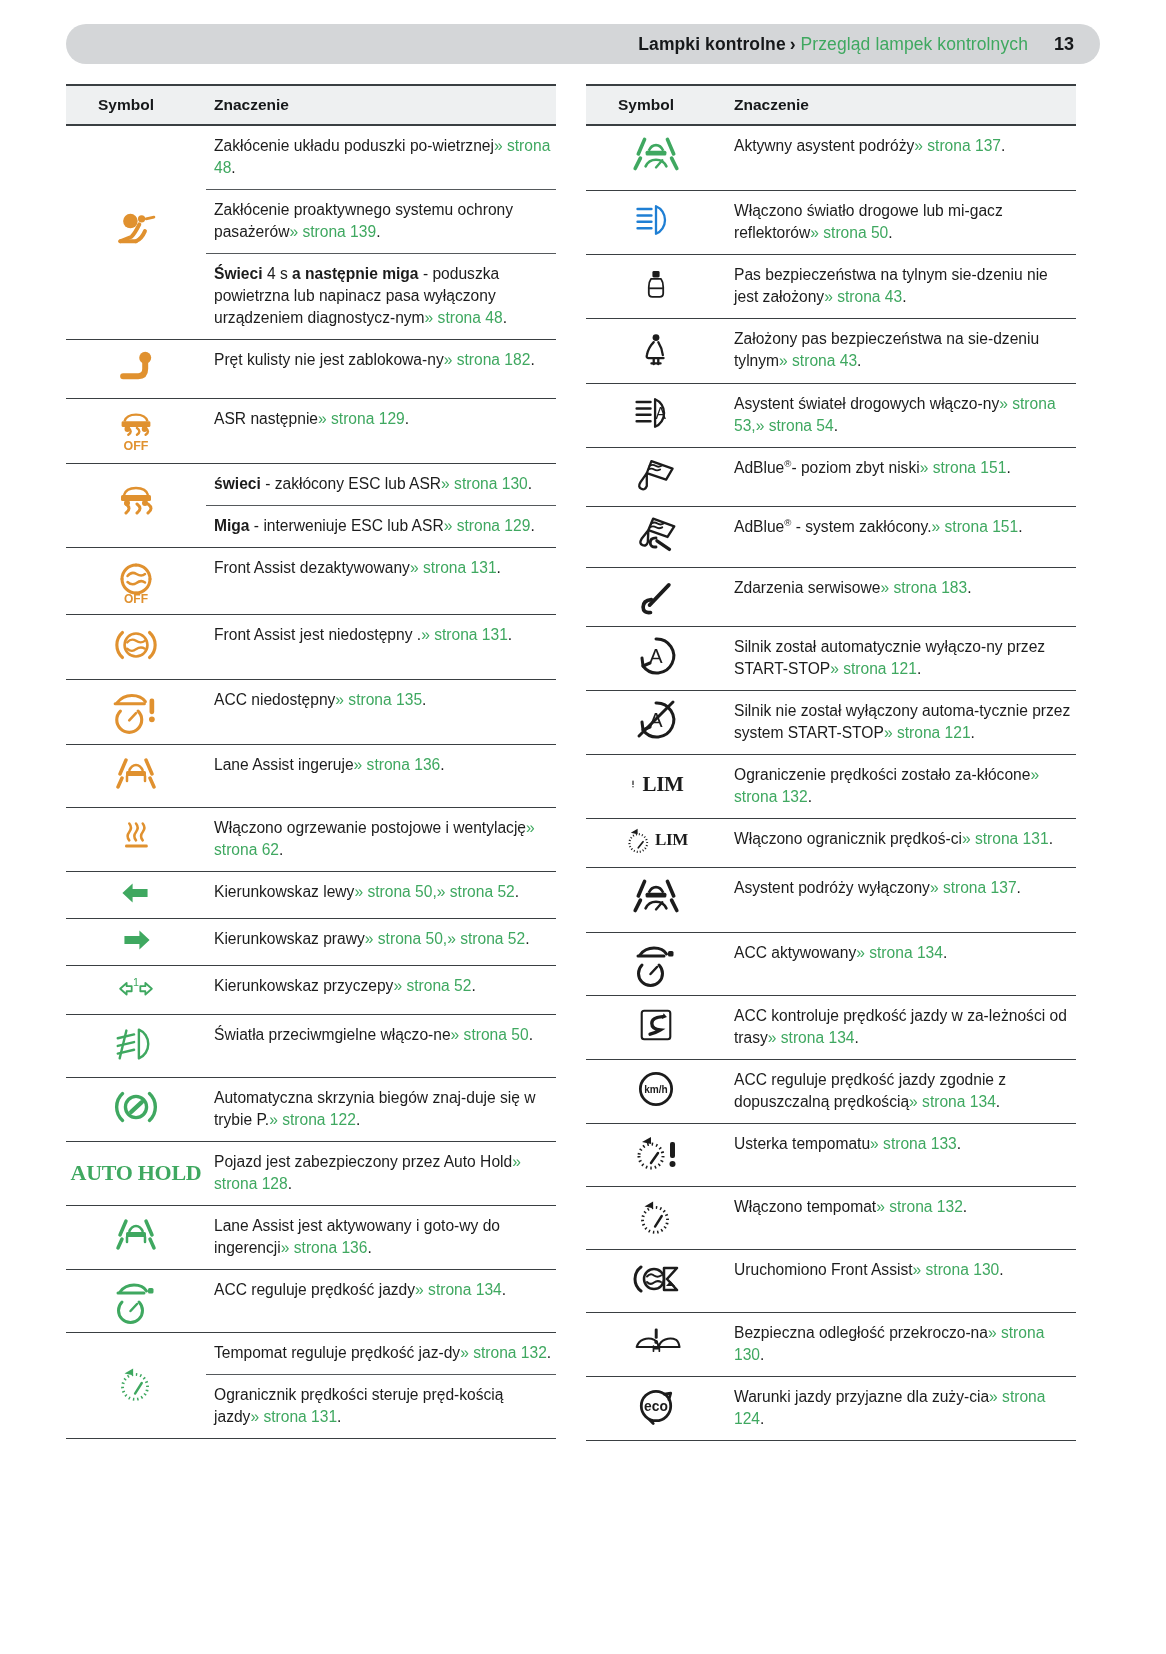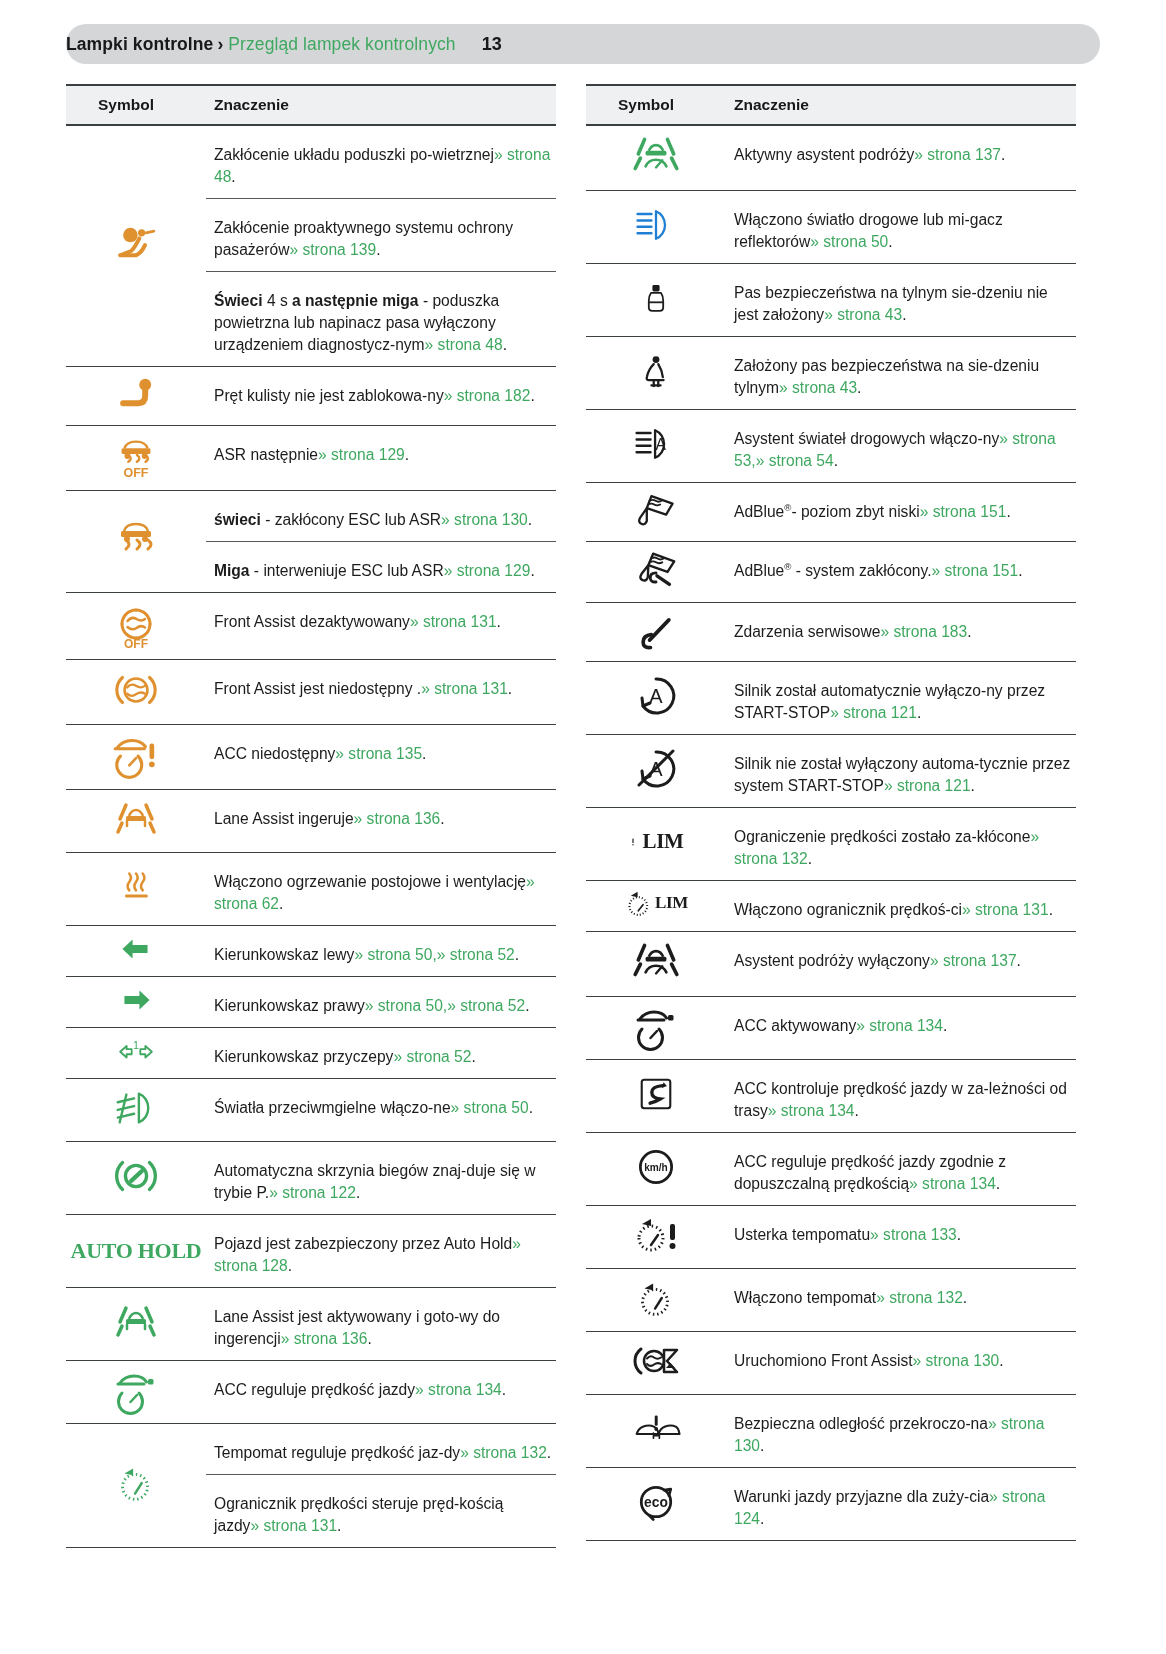--- a/index.html
+++ b/index.html
@@ -7,21 +7,21 @@
     width:1166px;height:1654px;background:#ffffff;
     font-family:"Liberation Sans","DejaVu Sans",sans-serif;
     color:#1c1c1c;-webkit-font-smoothing:antialiased;
   }
   .page{position:relative;width:1166px;height:1654px;overflow:hidden;}
 
   
   .header{
     position:absolute;left:66px;top:24px;width:1034px;height:40px;
     background:#d4d6d8;border-radius:20px;
-    display:flex;align-items:center;justify-content:flex-start;
+    display:flex;align-items:center;justify-content:flex-end;
     padding-right:26px;box-sizing:border-box;
   }
   .hdr-chapter{font-size:17.5px;font-weight:bold;color:#16181a;letter-spacing:.1px;}
   .hdr-sep{font-size:17.5px;font-weight:bold;color:#16181a;margin:0 5px 0 4px;}
   .hdr-section{font-size:17.5px;color:#3fa860;letter-spacing:.1px;}
   .hdr-pageno{font-size:18px;font-weight:bold;color:#16181a;margin-left:26px;}
 
   
   .cols{position:absolute;left:0;top:84px;width:942px;display:flex;}
   .col{width:490px;}
@@ -41,21 +41,21 @@
   }
   .thead-row th.sym{padding-left:32px;}
   .thead-row th.mean{padding-left:8px;}
 
   td.symcell{
     border-bottom:1.6px solid #3a3f42;
     text-align:center;vertical-align:middle;padding:4px 2px;
   }
   td.meancell{
     border-bottom:1.6px solid #3a3f42;
-    padding:18px 4px 10px 8px;vertical-align:top;
+    padding:9px 4px 10px 8px;vertical-align:top;
     font-size:15.6px;line-height:1.41;color:#1c1c1c;
   }
   td.meancell.sub{border-bottom:1.4px solid #55595c;}
 
   .green{color:#3fa860;}
   .bold{font-weight:bold;}
 
   
   .ico{display:inline-block;line-height:0;}
   .ico svg{display:block;margin:0 auto;}

